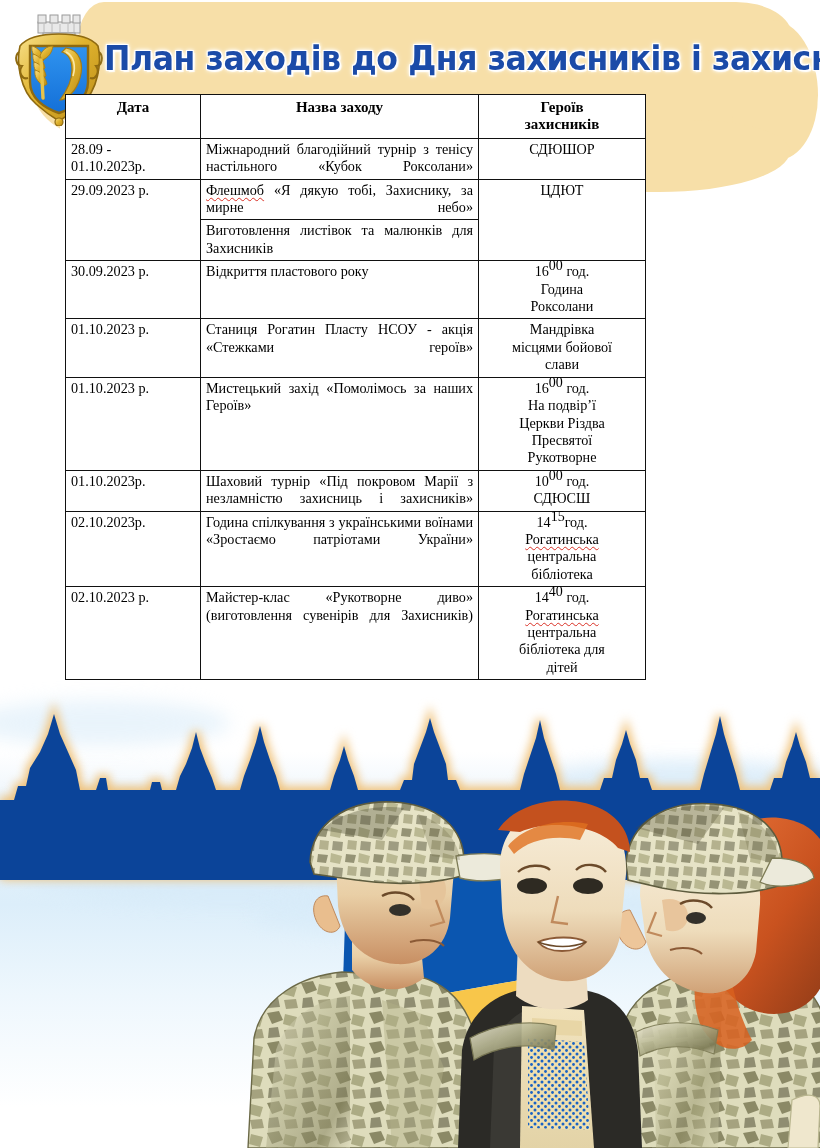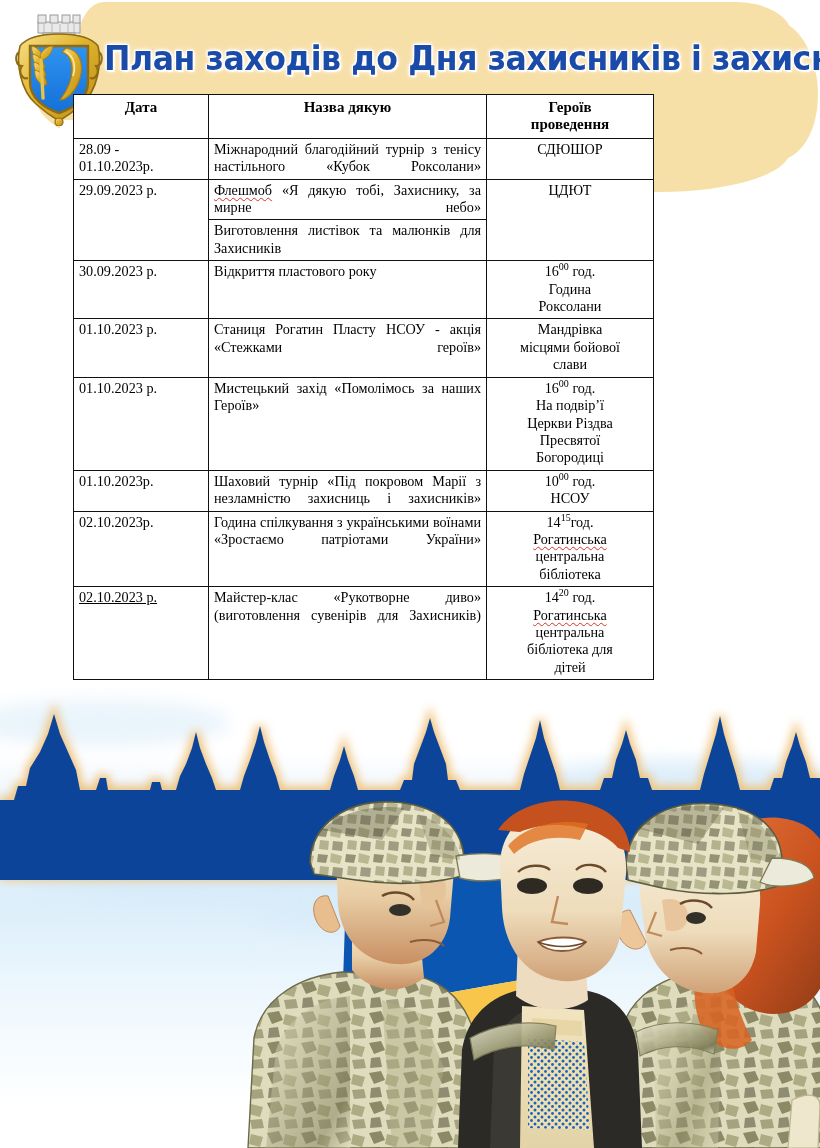--- a/index.html
+++ b/index.html
@@ -64,21 +64,21 @@
     white-space:nowrap;
     transform:scaleX(.955);transform-origin:left center;
     text-shadow:
        0 0 4px #ffffff, 0 0 4px #ffffff, 0 0 7px #ffffff,
        1px 1px 0 #ffffff,-1px 1px 0 #ffffff,1px -1px 0 #ffffff,-1px -1px 0 #ffffff,
        2px 2px 1px rgba(255,255,255,.9);
   }
 
   
   #plan-table{
-    position:absolute;left:73px;top:94px;width:580px;
+    position:absolute;left:65px;top:94px;width:580px;
     border-collapse:collapse;
     background:#ffffff;
     table-layout:fixed;
   }
   #plan-table td,#plan-table th{
     border:1px solid #111;
     padding:2px 5px 3px 5px;
     font-size:14.2px;
     line-height:17.4px;
     vertical-align:top;
@@ -95,23 +95,23 @@
   td.c-date{text-align:left;white-space:nowrap;}
   td.c-name{text-align:justify;text-align-last:justify;hyphens:none;}
   td.c-name.nojust{text-align:right;text-align-last:left;}
   td.c-place{text-align:center;}
 
   .sq{
     text-decoration:underline wavy #d93025;
     text-decoration-thickness:1px;
     text-underline-offset:2px;
   }
-  sup{font-size:10px;vertical-align:super;line-height:0;}
-
-  .h-sp{height:84px;text-decoration:underline;}
+  sup{font-size:14px;vertical-align:super;line-height:0;}
+
+  .h-sp{height:84px;}
 </style>
 </head>
 <body>
 
 <div id="bg-sky">
   <div class="cloud" style="left:-40px;top:150px;width:340px;height:70px;"></div>
   <div class="cloud" style="left:20px;top:205px;width:420px;height:58px;opacity:.6;"></div>
   <div class="cloud" style="left:520px;top:120px;width:330px;height:64px;opacity:.7;"></div>
   <div class="cloud" style="left:250px;top:250px;width:520px;height:50px;opacity:.45;"></div>
   <div class="cloud" style="left:-30px;top:60px;width:260px;height:46px;opacity:.5;"></div>
@@ -350,24 +350,24 @@
 
 <table id="plan-table">
   <colgroup>
     <col class="col-date">
       <col class="col-name">
       <col class="col-place">
   </colgroup>
   <thead>
     <tr>
       <th>Дата</th>
-      <th>Назва дякую</th>
+      <th>Назва заходу</th>
       <th>
         <span>Героїв</span><br>
-        <span>проведення</span>
+        <span>захисників</span>
       </th>
     </tr>
   </thead>
   <tbody>
 
     <tr>
       <td class="c-date">
         <span>28.09 -</span><br>
         <span>01.10.2023р.</span>
       </td>
@@ -407,49 +407,49 @@
     </tr>
 
     <tr>
       <td class="c-date">01.10.2023 р.</td>
       <td class="c-name">Мистецький захід «Помолімось за наших Героїв»</td>
       <td class="c-place">
         <span>16</span><sup>00</sup><span> год.</span><br>
         <span>На подвір’ї</span><br>
         <span>Церкви Різдва</span><br>
         <span>Пресвятої</span><br>
-        <span>Богородиці</span>
+        <span>Рукотворне</span>
       </td>
     </tr>
 
     <tr>
       <td class="c-date">01.10.2023р.</td>
       <td class="c-name">Шаховий турнір «Під покровом Марії з незламністю захисниць і захисників»</td>
       <td class="c-place">
         <span>10</span><sup>00</sup><span> год.</span><br>
-        <span>НСОУ</span>
+        <span>СДЮСШ</span>
       </td>
     </tr>
 
     <tr>
       <td class="c-date">02.10.2023р.</td>
       <td class="c-name">Година спілкування з українськими воїнами «Зростаємо патріотами України»</td>
       <td class="c-place">
         <span>14</span><sup>15</sup><span>год.</span><br>
         <span class="sq">Рогатинська</span><br>
         <span>центральна</span><br>
         <span>бібліотека</span>
       </td>
     </tr>
 
     <tr>
       <td class="c-date h-sp">02.10.2023 р.</td>
       <td class="c-name">Майстер-клас «Рукотворне диво» (виготовлення сувенірів для Захисників)</td>
       <td class="c-place">
-        <span>14</span><sup>20</sup><span> год.</span><br>
+        <span>14</span><sup>40</sup><span> год.</span><br>
         <span class="sq">Рогатинська</span><br>
         <span>центральна</span><br>
         <span>бібліотека для</span><br>
         <span>дітей</span>
       </td>
     </tr>
   </tbody>
 </table>
 
 </body></html>

